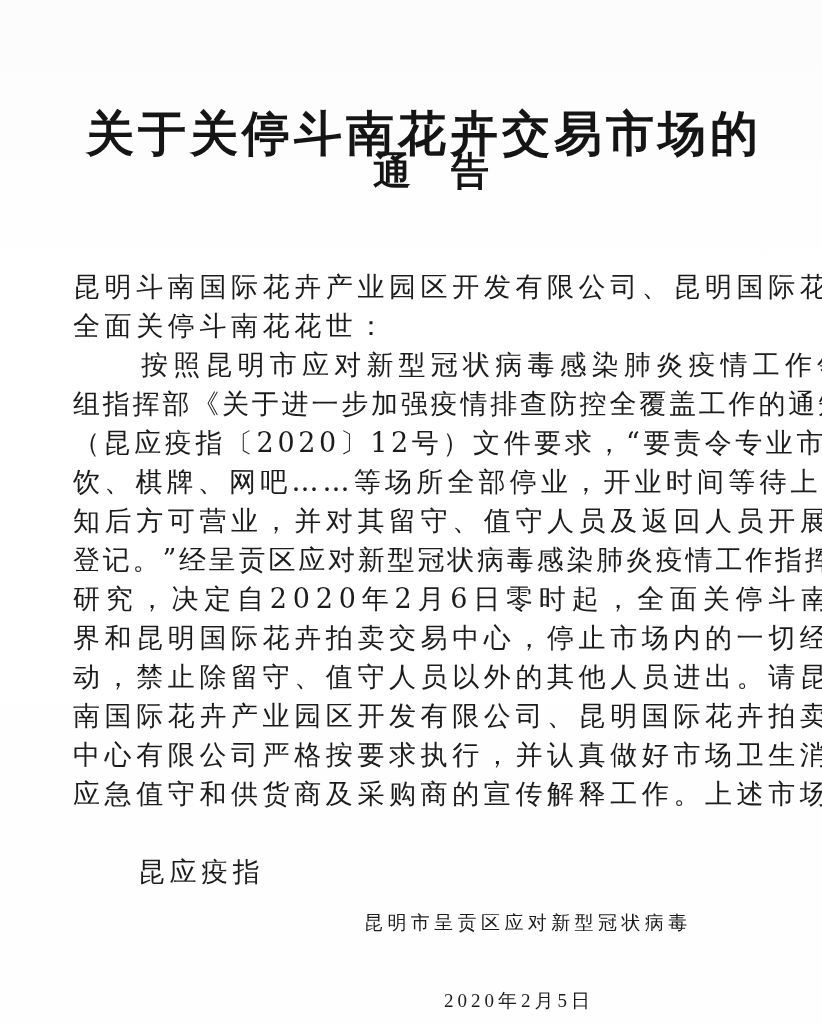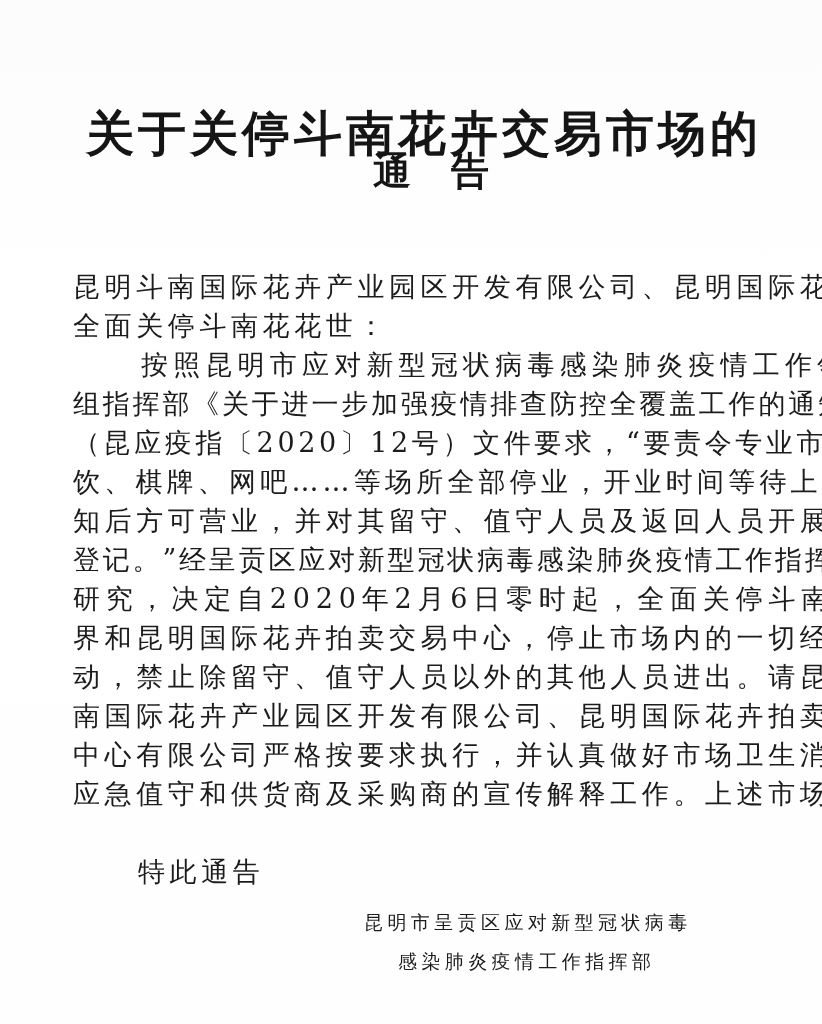--- a/index.html
+++ b/index.html
@@ -84,18 +84,18 @@
   <div class="body-line" style="top:465px; letter-spacing:4.2px;">饮、棋牌、网吧……等场所全部停业，开业时间等待上级通</div>
   <div class="body-line" style="top:504px; letter-spacing:4.6px;">知后方可营业，并对其留守、值守人员及返回人员开展排查</div>
   <div class="body-line" style="top:543px; letter-spacing:2.8px;">登记。”经呈贡区应对新型冠状病毒感染肺炎疫情工作指挥部</div>
   <div class="body-line" style="top:582px; letter-spacing:5.8px;">研究，决定自2020年2月6日零时起，全面关停斗南花花世</div>
   <div class="body-line" style="top:621px; letter-spacing:4.6px;">界和昆明国际花卉拍卖交易中心，停止市场内的一切经营活</div>
   <div class="body-line" style="top:660px; letter-spacing:4.6px;">动，禁止除留守、值守人员以外的其他人员进出。请昆明斗</div>
   <div class="body-line" style="top:699px; letter-spacing:4.6px;">南国际花卉产业园区开发有限公司、昆明国际花卉拍卖交易</div>
   <div class="body-line" style="top:738px; letter-spacing:4.6px;">中心有限公司严格按要求执行，并认真做好市场卫生消毒、</div>
   <div class="body-line" style="top:777px; letter-spacing:4.6px;">应急值守和供货商及采购商的宣传解释工作。上述市场开业</div>
 
-  <div class="body-line indent" style="top:855px; letter-spacing:4.6px; left:138px;">特此通告</div>
+  <div class="body-line indent" style="top:855px; letter-spacing:4.6px; left:138px;">昆应疫指</div>
 
   <div class="sig" style="top:906px; left:364px; letter-spacing:4.4px;">昆明市呈贡区应对新型冠状病毒</div>
-  <div class="sig" style="top:945px; left:398px; letter-spacing:4.4px;">感染肺炎疫情工作指挥部</div>
+  <div class="sig" style="top:984px; left:444px; letter-spacing:4px;">2020年2月5日</div>
 
 </div>
 
 </body></html>

